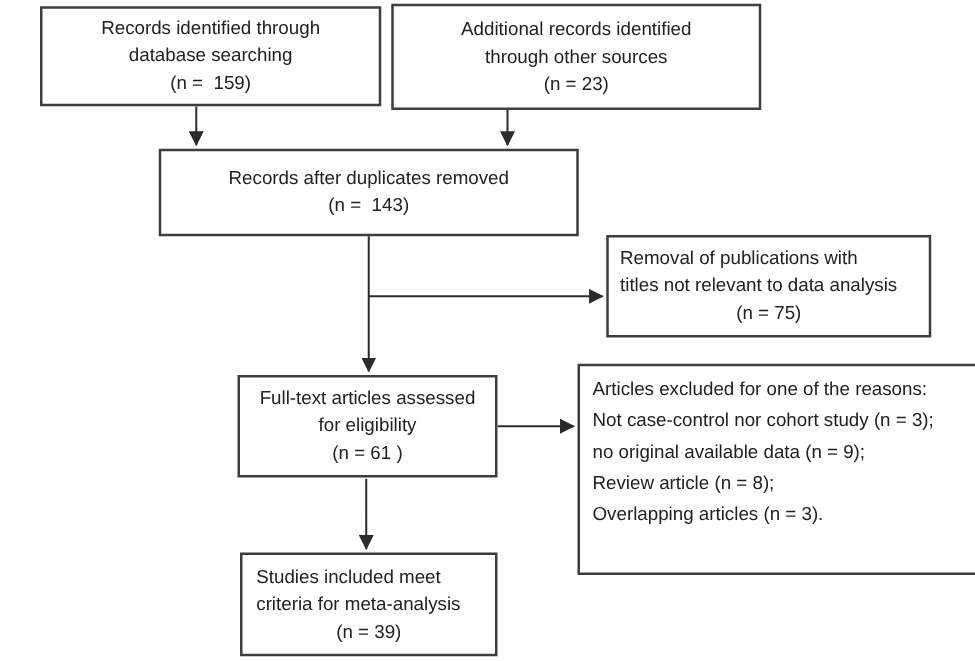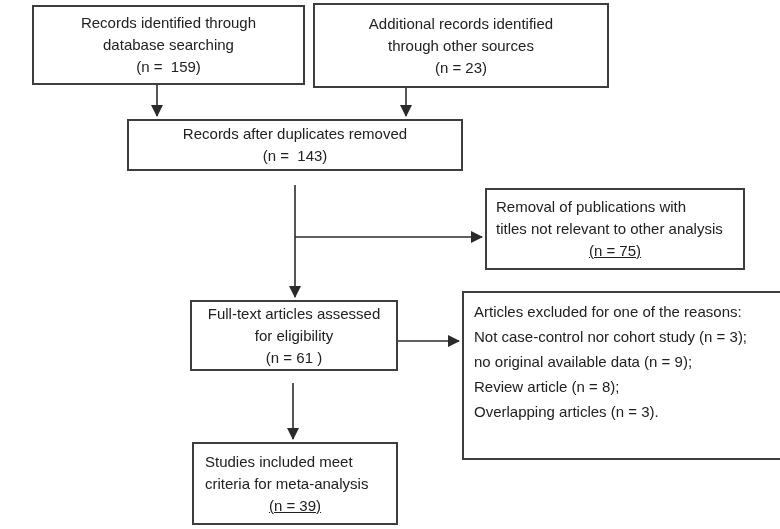--- a/index.html
+++ b/index.html
@@ -42,28 +42,27 @@
   .box.align-left {
     align-items: flex-start;
     text-align: left;
   }
   .line {
     white-space: pre;
   }
   .n-center {
     width: 100%;
     text-align: center;
-    text-decoration: underline;
   }
   
   #box-identified-database { left: 4px;   top: 5px;   width: 273px; height: 80px; margin-left: 28px; }
   #box-identified-other    { left: 313px; top: 3px;   width: 296px; height: 85px; }
-  #box-after-duplicates    { left: 127px; top: 119px; width: 336px; height: 52px; }
+  #box-after-duplicates    { left: 127px; top: 119px; width: 336px; height: 70px; }
   #box-titles-removed      { left: 485px; top: 188px; width: 260px; height: 82px; padding: 0 9px; }
-  #box-fulltext-assessed   { left: 190px; top: 300px; width: 208px; height: 71px; }
+  #box-fulltext-assessed   { left: 190px; top: 300px; width: 208px; height: 82px; }
   #box-articles-excluded   { left: 462px; top: 291px; width: 362px; height: 169px;
                              padding: 6px 10px; justify-content: flex-start; line-height: 25px; }
   #box-included            { left: 192px; top: 442px; width: 206px; height: 83px; padding: 16px 11px; }
 </style>
 </head>
 <body>
 
 <div class="canvas">
 
   <svg class="connectors" width="780" height="529" viewBox="0 0 780 529" xmlns="http://www.w3.org/2000/svg">
@@ -92,21 +91,21 @@
     <div class="line">(n = 23)</div>
   </div>
 
   <div class="box align-center" id="box-after-duplicates">
     <div class="line">Records after duplicates removed</div>
     <div class="line">(n =  143)</div>
   </div>
 
   <div class="box align-left" id="box-titles-removed">
     <div class="line">Removal of publications with</div>
-    <div class="line">titles not relevant to other analysis</div>
+    <div class="line">titles not relevant to data analysis</div>
     <div class="line n-center">(n = 75)</div>
   </div>
 
   <div class="box align-center" id="box-fulltext-assessed">
     <div class="line">Full-text articles assessed</div>
     <div class="line">for eligibility</div>
     <div class="line">(n = 61 )</div>
   </div>
 
   <div class="box align-left" id="box-articles-excluded">

